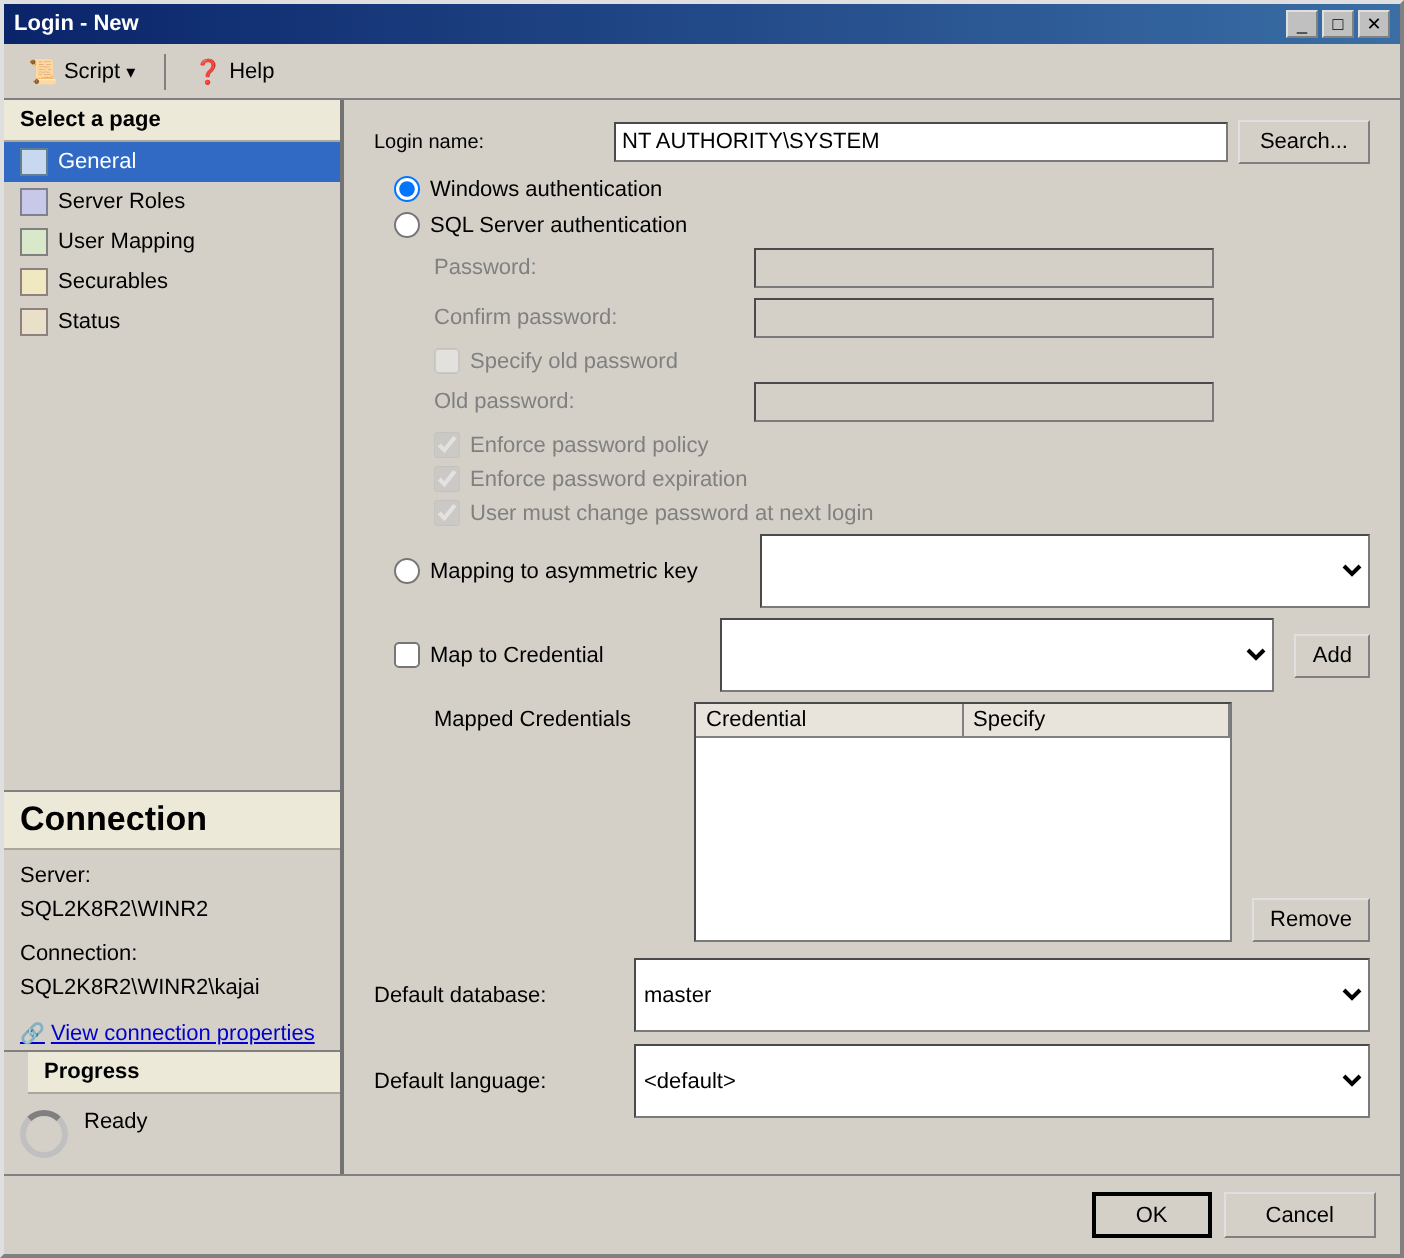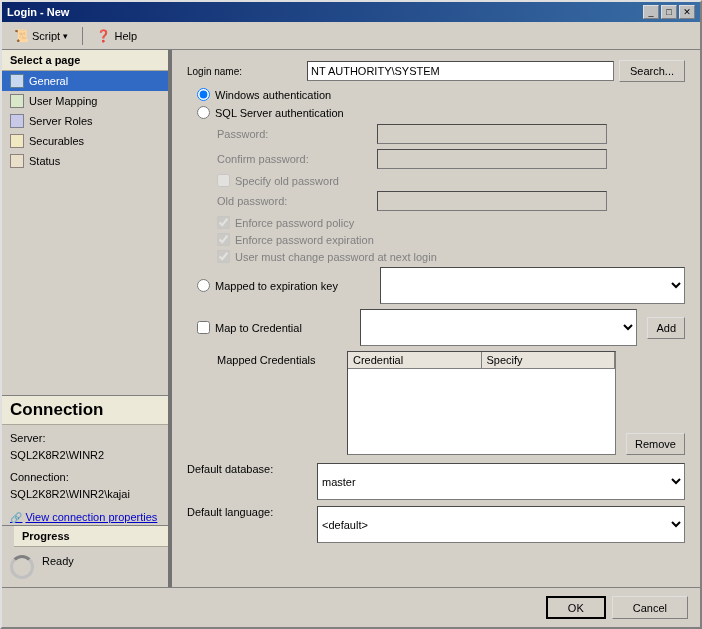--- a/index.html
+++ b/index.html
@@ -81,21 +81,21 @@
 
     .main-content {
       display: flex;
       flex: 1;
       overflow: hidden;
     }
 
     .sidebar {
       width: 170px;
       background: #d4d0c8;
-      border-right: 4px solid #737373;
+      border-right: 2px solid #737373;
       display: flex;
       flex-direction: column;
     }
 
     .sidebar-section-title {
       background: #ece9d8;
       padding: 4px 8px;
       font-weight: bold;
       font-size: 11px;
       border-bottom: 1px solid #aca899;
@@ -294,21 +294,21 @@
       font-size: 11px;
       padding-top: 3px;
     }
 
     .credentials-table {
       flex: 1;
       border: 1px solid #7a7a7a;
       border-top-color: #4a4a4a;
       border-left-color: #4a4a4a;
       background: white;
-      height: 104px;
+      height: 120px;
     }
 
     .credentials-header {
       display: flex;
       border-bottom: 1px solid #808080;
       background: #e8e4dc;
     }
 
     .credentials-col {
       flex: 1;
@@ -337,21 +337,21 @@
       background: #d4d0c8;
       border: 1px solid #808080;
       border-top-color: #dfdfdf;
       border-left-color: #dfdfdf;
       cursor: pointer;
       font-size: 11px;
     }
 
     .default-row {
       display: flex;
-      align-items: flex-start;
+      align-items: center;
       margin-bottom: 6px;
     }
 
     .default-label {
       min-width: 130px;
       font-size: 11px;
     }
 
     .bottom-buttons {
       display: flex;
@@ -424,26 +424,26 @@
   <div class="main-content">
 
     <div class="sidebar">
       <div class="sidebar-section-title">Select a page</div>
 
       <div class="sidebar-item active">
         <span style="width:14px;height:14px;background:#c8d8f0;border:1px solid #608090;display:inline-block;"></span>
         <span>General</span>
       </div>
       <div class="sidebar-item">
+        <span style="width:14px;height:14px;background:#c8c8e8;border:1px solid #808090;display:inline-block;"></span>
+        <span>Server Roles</span>
+      </div>
+      <div class="sidebar-item">
         <span style="width:14px;height:14px;background:#d8e8c8;border:1px solid #808080;display:inline-block;"></span>
         <span>User Mapping</span>
-      </div>
-      <div class="sidebar-item">
-        <span style="width:14px;height:14px;background:#c8c8e8;border:1px solid #808090;display:inline-block;"></span>
-        <span>Server Roles</span>
       </div>
       <div class="sidebar-item">
         <span style="width:14px;height:14px;background:#f0e8c0;border:1px solid #908080;display:inline-block;"></span>
         <span>Securables</span>
       </div>
       <div class="sidebar-item">
         <span style="width:14px;height:14px;background:#e8e0c8;border:1px solid #908080;display:inline-block;"></span>
         <span>Status</span>
       </div>
 
@@ -521,21 +521,21 @@
       </div>
 
       <div class="checkbox-row">
         <input type="checkbox" id="user-change" checked="" class="checkbox-disabled" disabled="" style="">
         <label for="user-change" style="color:#808080;">User must change password at next login</label>
       </div>
 
 
       <div class="radio-label-input-row">
         <input type="radio" name="mapped" id="mapped-asym" style="">
-        <label for="mapped-asym" style="min-width:160px;">Mapped to expiration key</label>
+        <label for="mapped-asym" style="min-width:160px;">Mapping to asymmetric key</label>
         <select class="dropdown-select" style="flex:1;"></select>
       </div>
 
       <div class="map-credential-row">
         <input type="checkbox" id="map-cred" style="">
         <label for="map-cred" style="min-width:140px;">Map to Credential</label>
         <select class="dropdown-select" style="flex:1;"></select>
         <button class="add-btn" style="margin-left:5px;">Add</button>
       </div>
 

